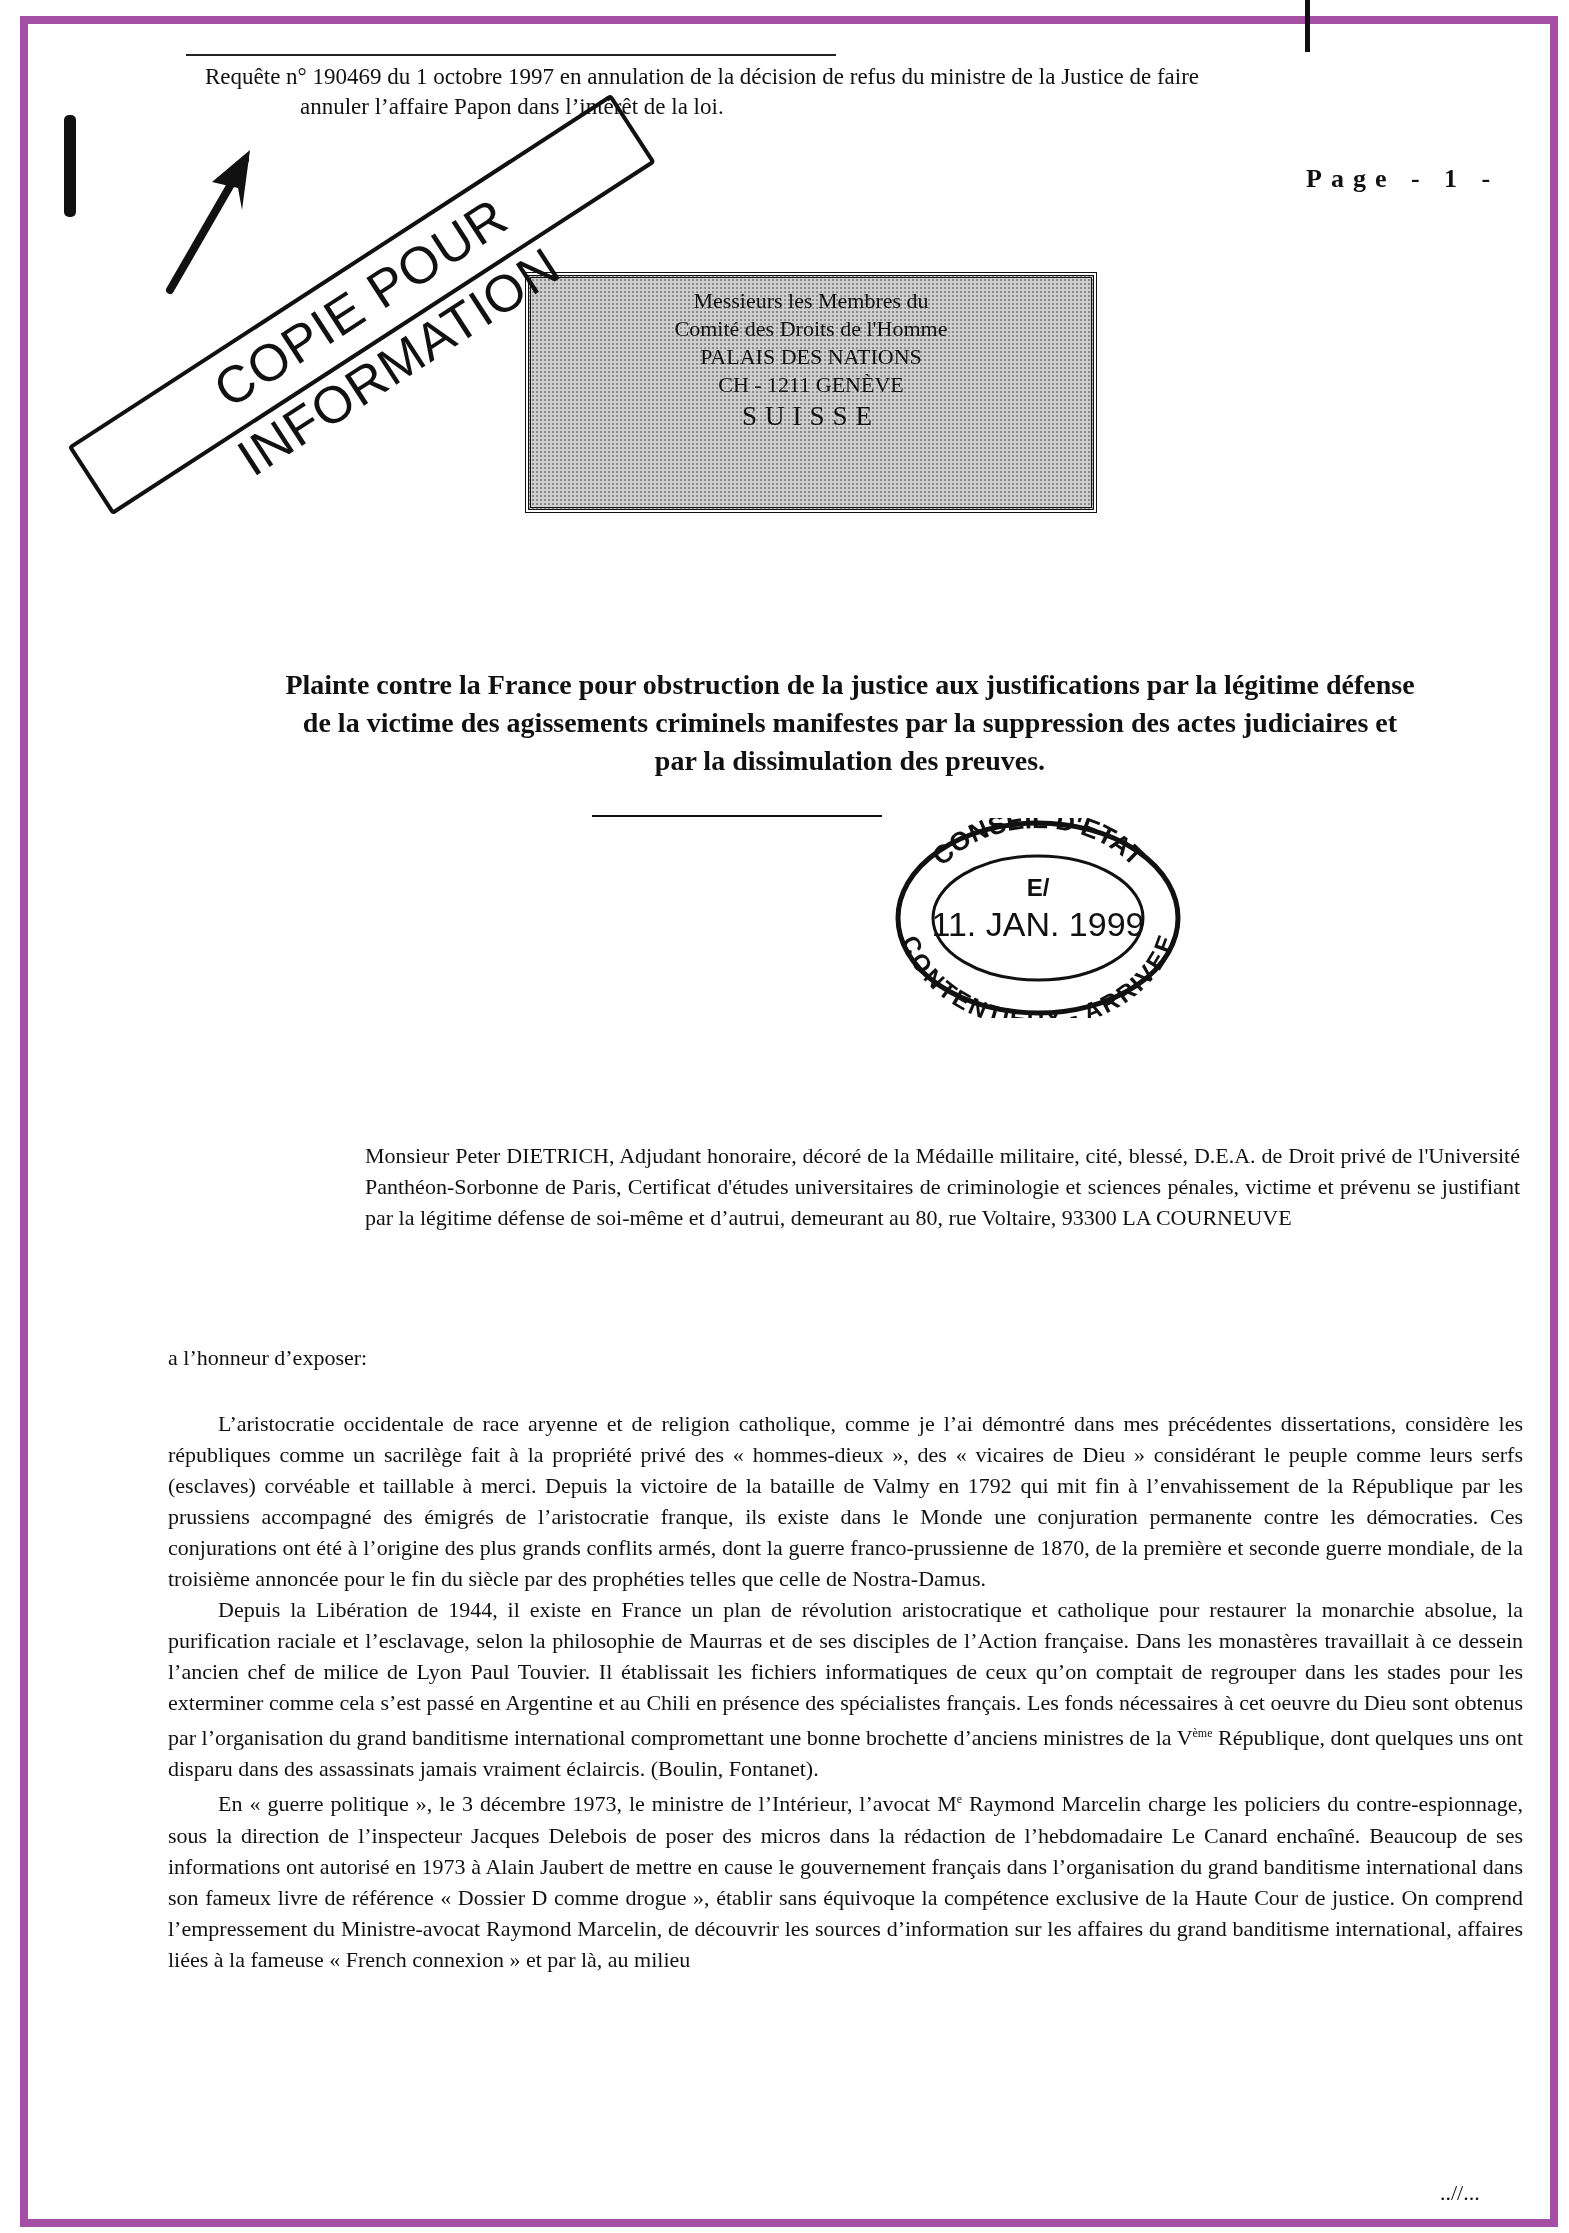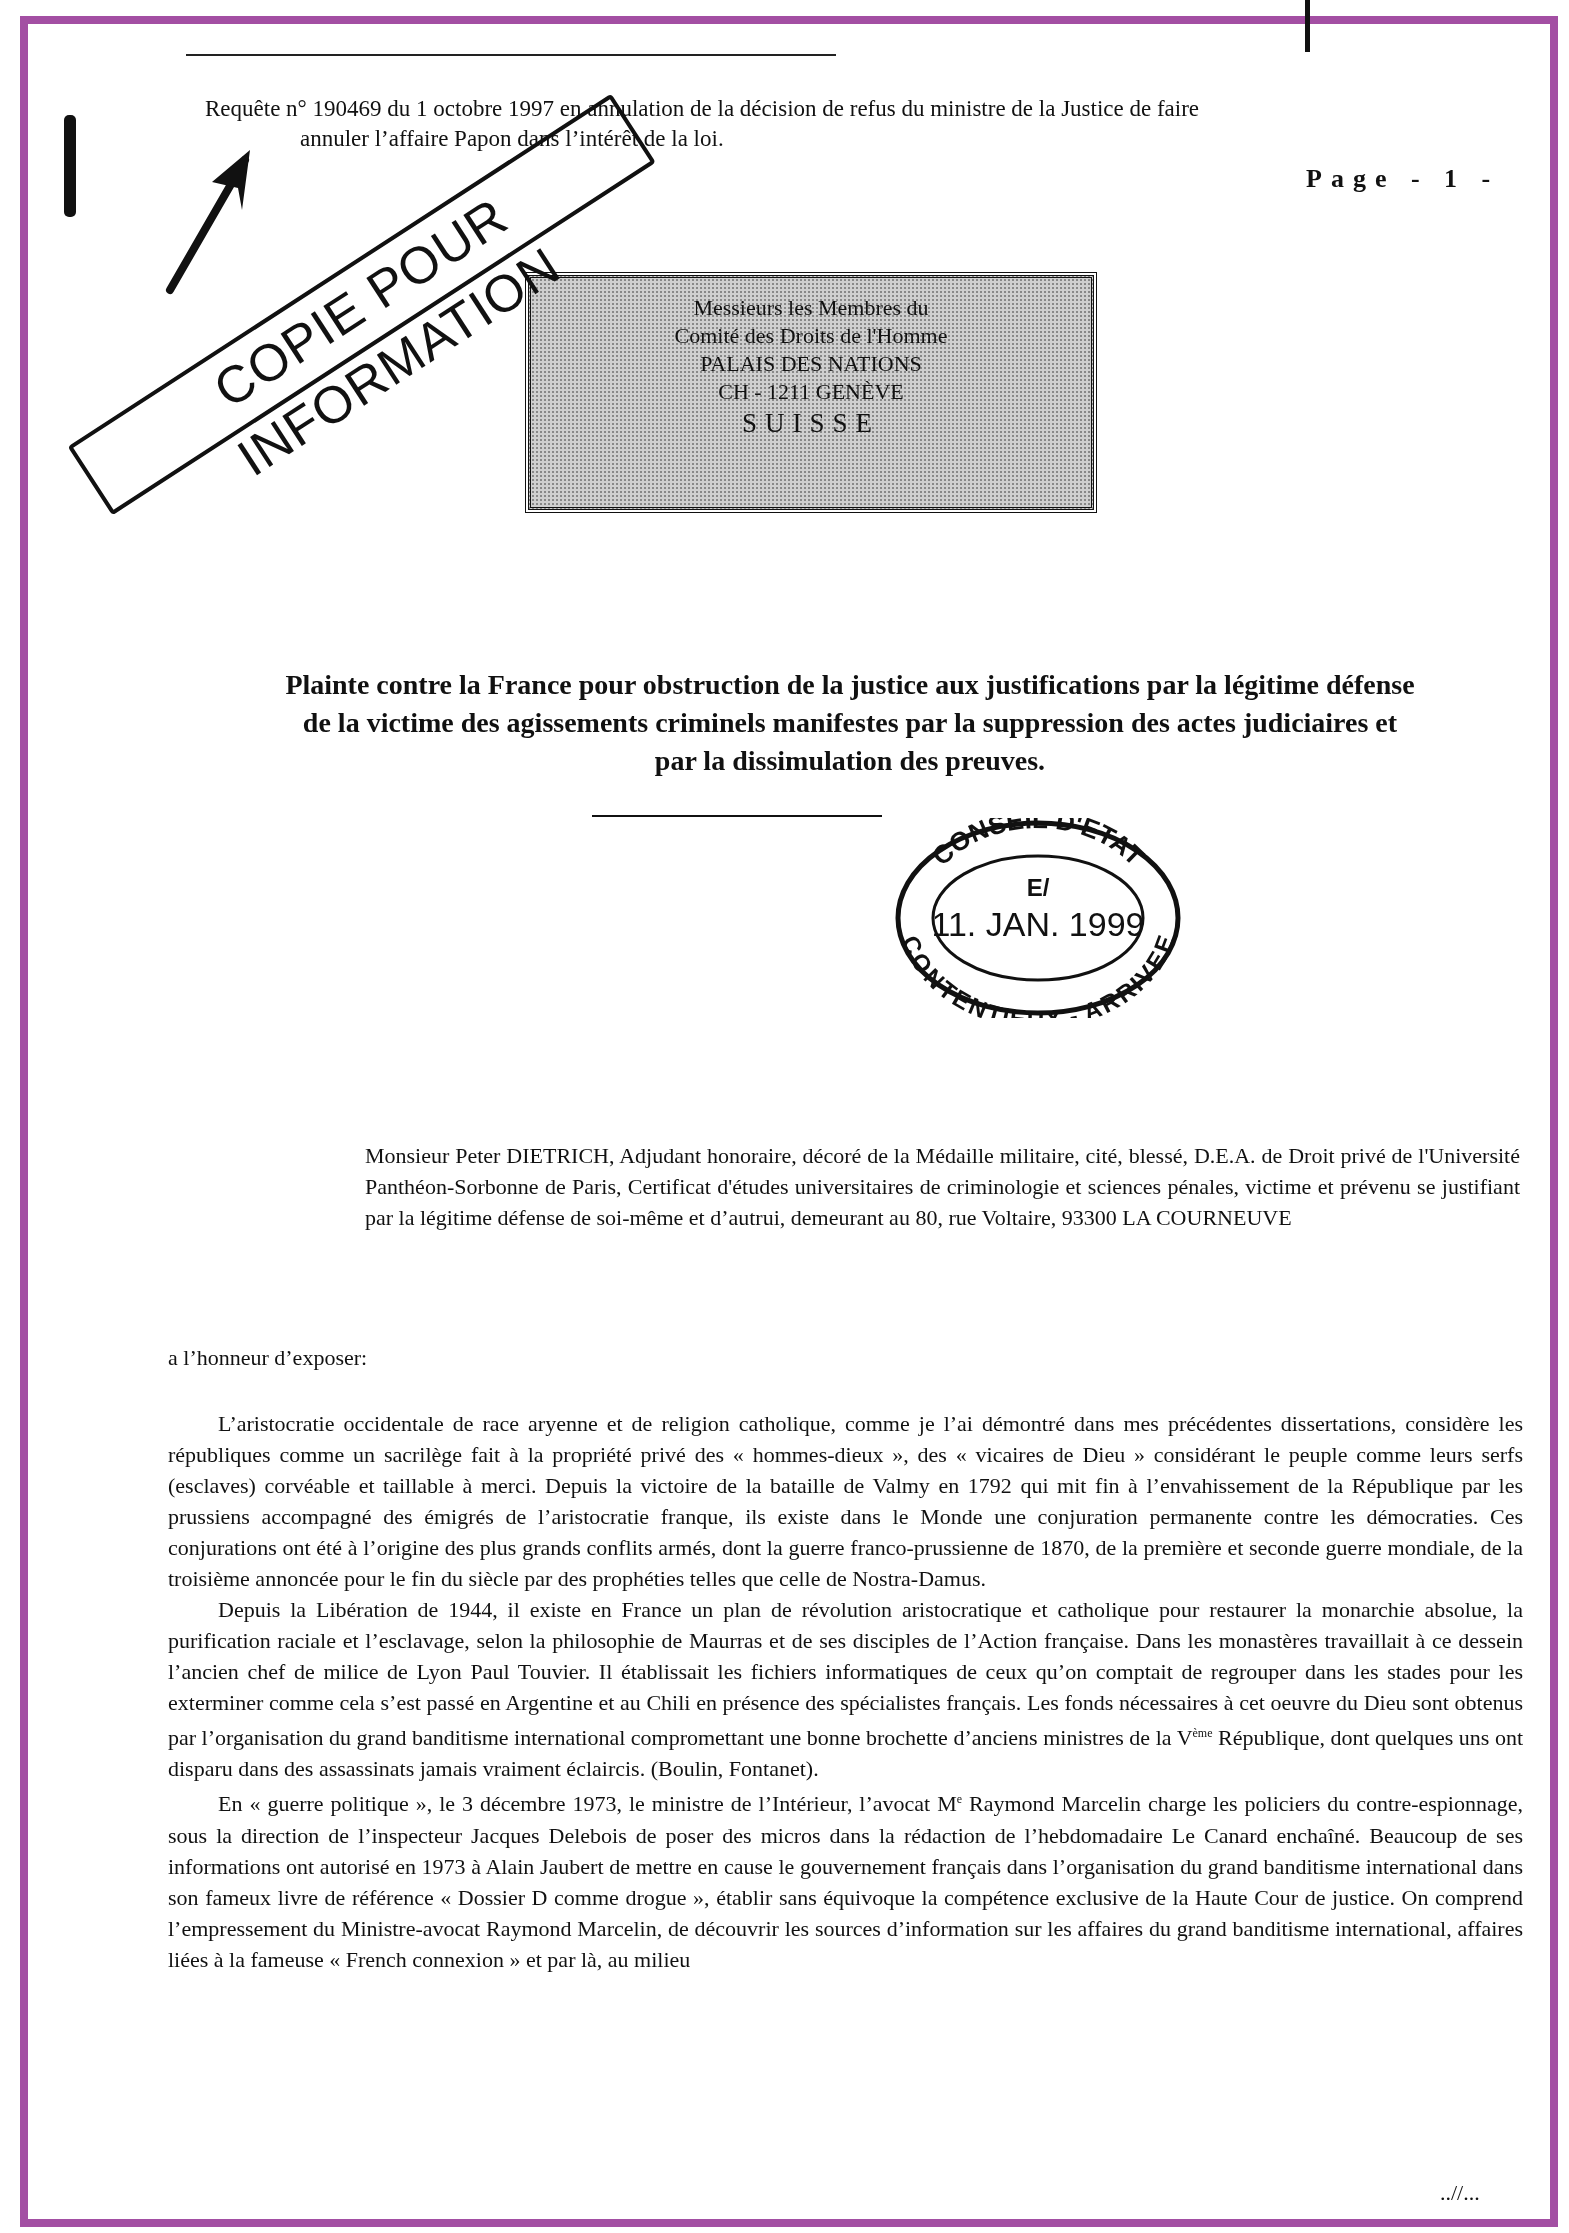--- a/index.html
+++ b/index.html
@@ -1,26 +1,26 @@
 <!DOCTYPE html>
 <html><head>
 <meta charset="utf-8">
 <style>
   html,body{margin:0;padding:0;background:#fff;}
   body{width:1569px;height:2233px;position:relative;overflow:hidden;font-family:"Liberation Serif","DejaVu Serif",serif;color:#111;}
   .frame{position:absolute;left:20px;top:16px;width:1522px;height:2195px;border:8px solid #a34fa3;}
   .abs{position:absolute;}
-  .req{left:205px;top:62px;font-size:23px;line-height:30px;margin-top:32px;}
+  .req{left:205px;top:62px;font-size:23px;line-height:30px;}
   .req .l2{padding-left:95px;display:block;}
   .top-rule{left:186px;top:54px;width:650px;height:2px;background:#222;}
   .top-tick{left:1305px;top:0;width:5px;height:52px;background:#111;}
   .page-label{left:1306px;top:164px;font-weight:bold;font-size:26px;letter-spacing:9px;}
   .addr{left:528px;top:275px;width:566px;height:235px;border:3px double #111;outline:1px solid #111;outline-offset:2px;
         background-color:#cfcfcf;background-image:radial-gradient(#888 0.8px,transparent 1px);background-size:4px 4px;
-        text-align:center;font-size:22px;line-height:28px;padding-top:16px;box-sizing:border-box;font-family:Liberation Serif, serif;}
+        text-align:center;font-size:22px;line-height:28px;padding-top:9px;box-sizing:border-box;font-family:Liberation Serif, serif;}
   .addr .big{font-size:27px;letter-spacing:8px;line-height:34px;}
   .copie{left:90px;top:440px;width:640px;height:74px;transform:rotate(-33deg);transform-origin:left center;
          border:4px solid #111;border-radius:4px;font-family:"Liberation Sans","DejaVu Sans",sans-serif;
          font-size:52px;line-height:70px;text-align:center;letter-spacing:1px;color:#111;}
   .title{left:170px;top:666px;width:1360px;text-align:center;font-weight:bold;font-size:28px;line-height:38px;}
   .mid-rule{left:592px;top:815px;width:290px;height:2px;background:#111;}
   .stamp{left:878px;top:818px;width:320px;height:200px;}
   .ident{left:365px;top:1140px;width:1155px;font-size:22px;line-height:31px;text-align:justify;text-indent:0;}
   .ident p{margin:0;text-indent:0;}
   .honneur{left:168px;top:1345px;font-size:22px;}

